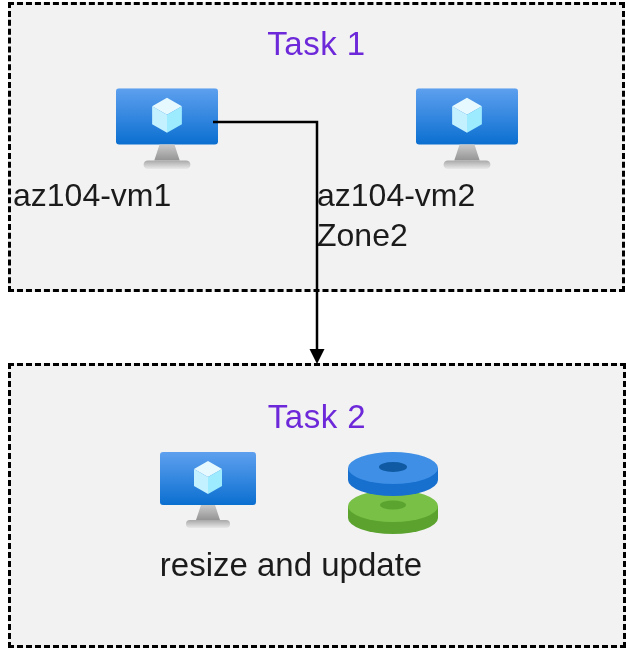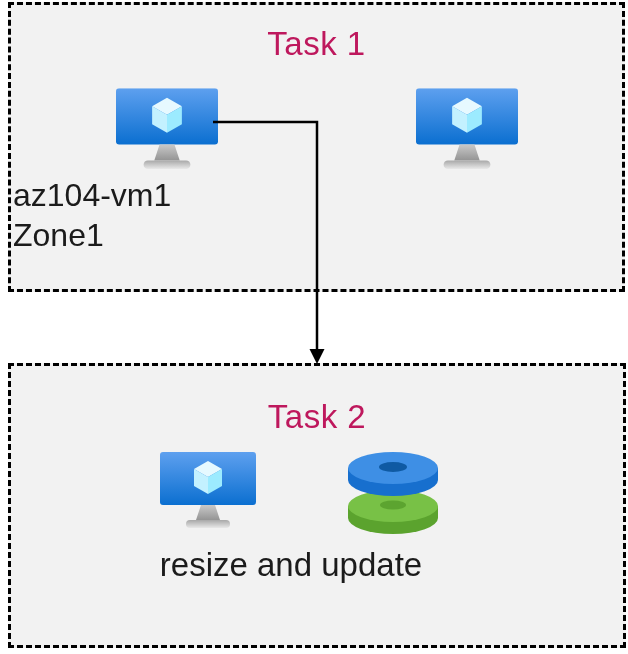--- a/index.html
+++ b/index.html
@@ -17,21 +17,21 @@
     background: #F2F2F2;
     border: 3px dashed #000000;
   }
   .task1 { left: 8px; top: 2px;   width: 617px; height: 290px; }
   .task2 { left: 8px; top: 363px; width: 618px; height: 285px; }
   .box-title {
     position: absolute;
     left: 0; right: 0;
     text-align: center;
     font-size: 33px;
-    color: #be185d;
+    color: #6d28d9;
     letter-spacing: 0.5px;
   }
   .task1 .box-title { top: 20px; }
   .task2 .box-title { top: 32px; }
   .icon { position: absolute; }
   .vm-label {
     position: absolute;
     width: 300px;
     text-align: left;
     font-size: 32px;
@@ -102,21 +102,24 @@
 
     <svg class="icon" style="left:105px; top:83px;" width="102" height="81" viewBox="0 0 96 76">
       <use href="#azure-vm"></use>
     </svg>
     <svg class="icon" style="left:405px; top:83px;" width="102" height="81" viewBox="0 0 96 76">
       <use href="#azure-vm"></use>
     </svg>
 
     <div class="vm-label vm1">
       <div>az104-vm1</div>
-      <div>Zone1</div>
+    </div>
+    <div class="vm-label vm2">
+      <div>az104-vm2</div>
+      <div>Zone2</div>
     </div>
   </section>
 
   <section class="task-box task2">
     <div class="box-title">Task 2</div>
 
     <svg class="icon" style="left:149px; top:86px;" width="96" height="76" viewBox="0 0 96 76">
       <use href="#azure-vm"></use>
     </svg>
     <svg class="icon" style="left:335px; top:80px;" width="94" height="88" viewBox="0 0 94 88">

